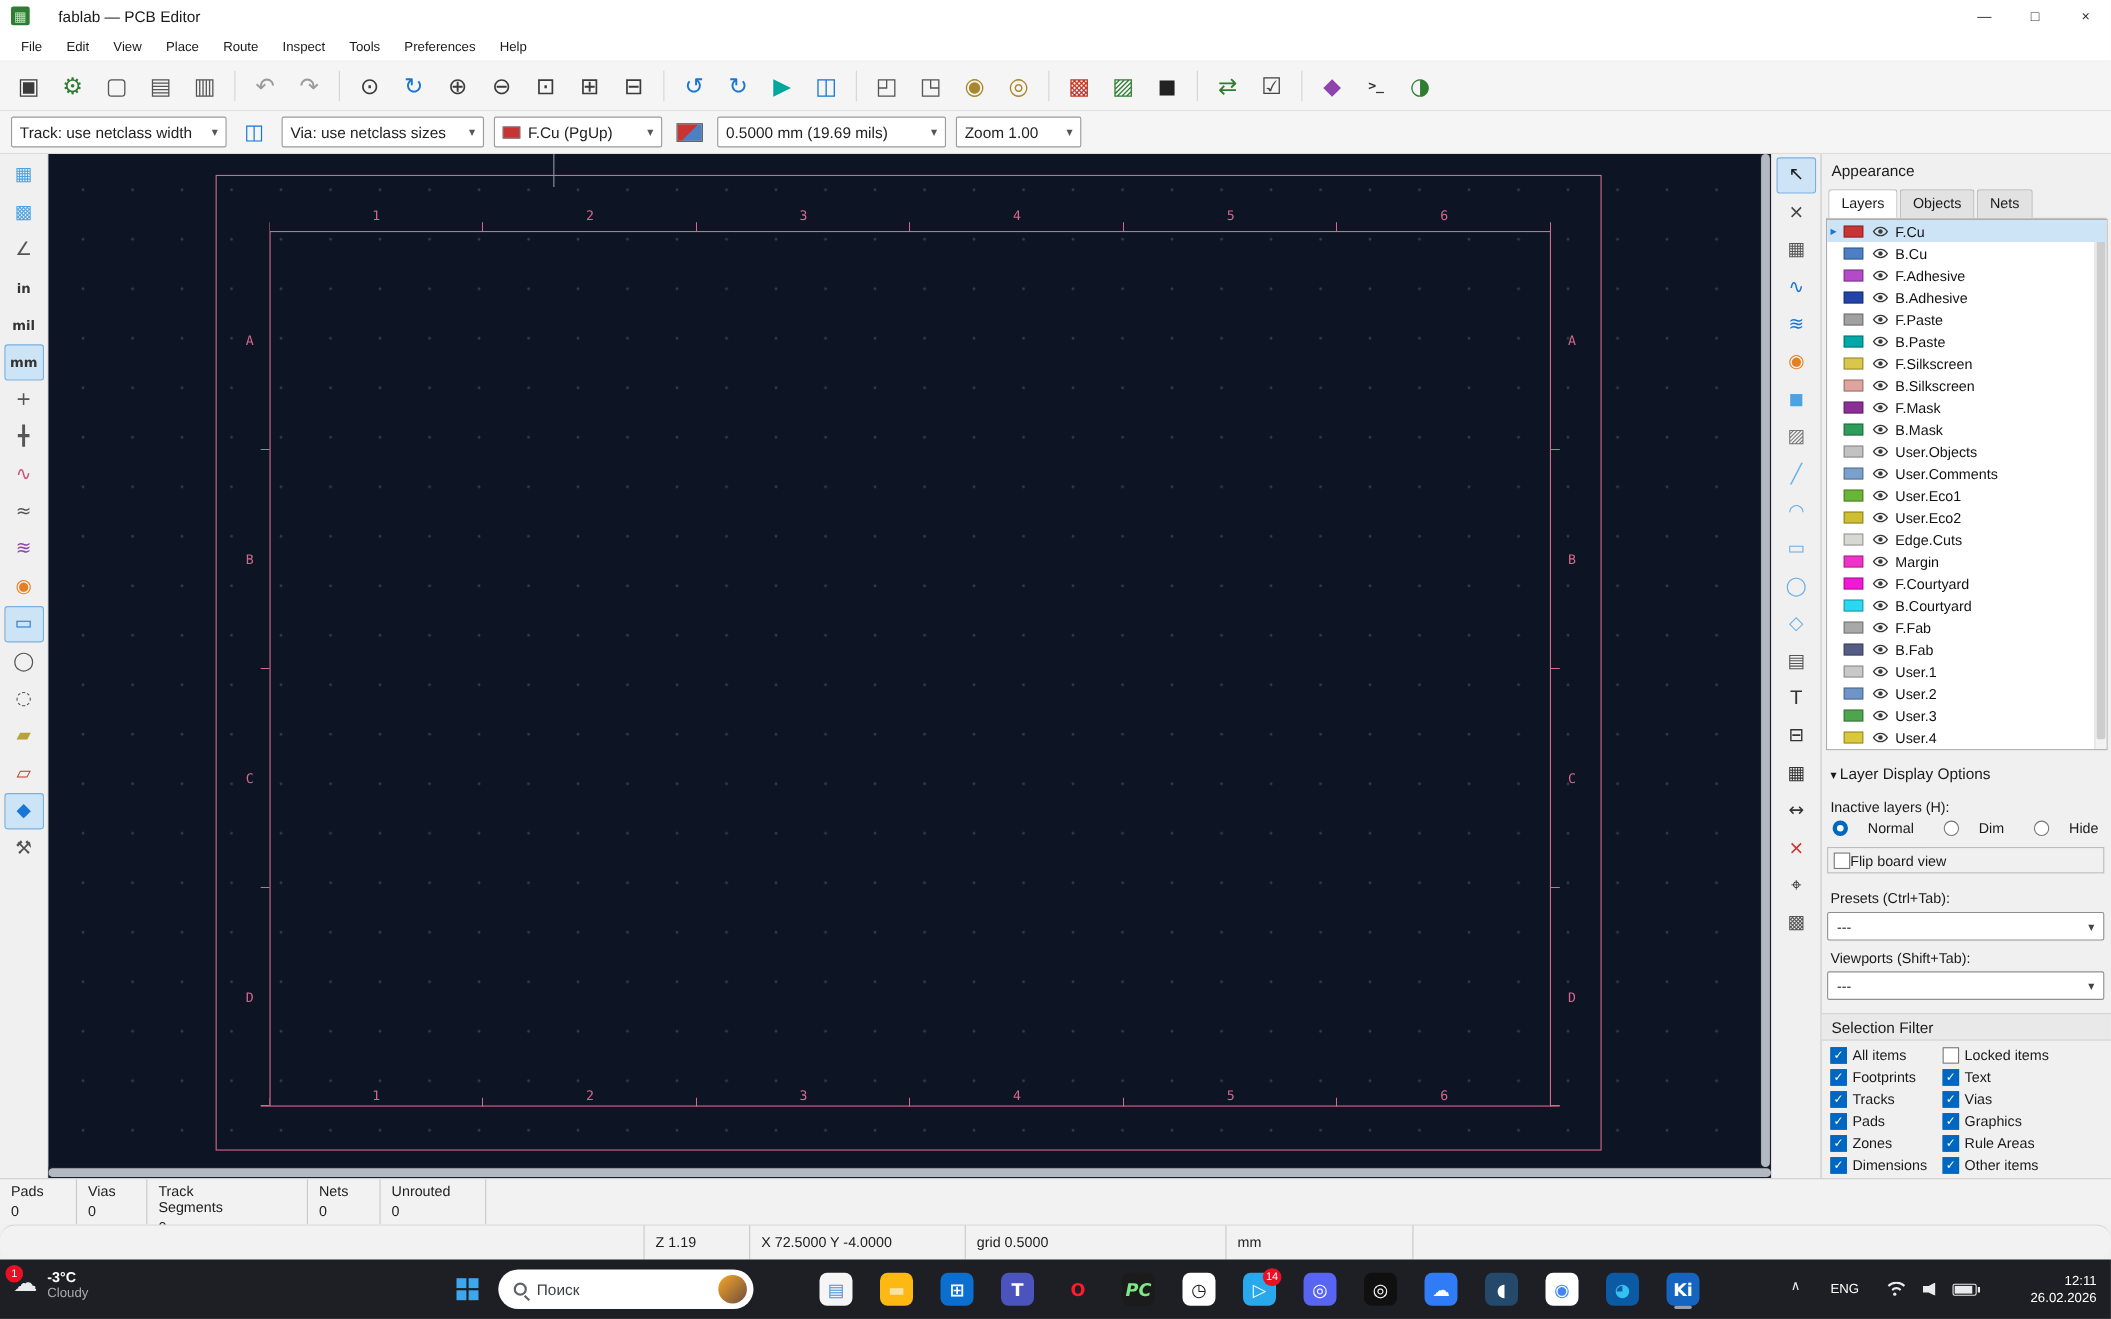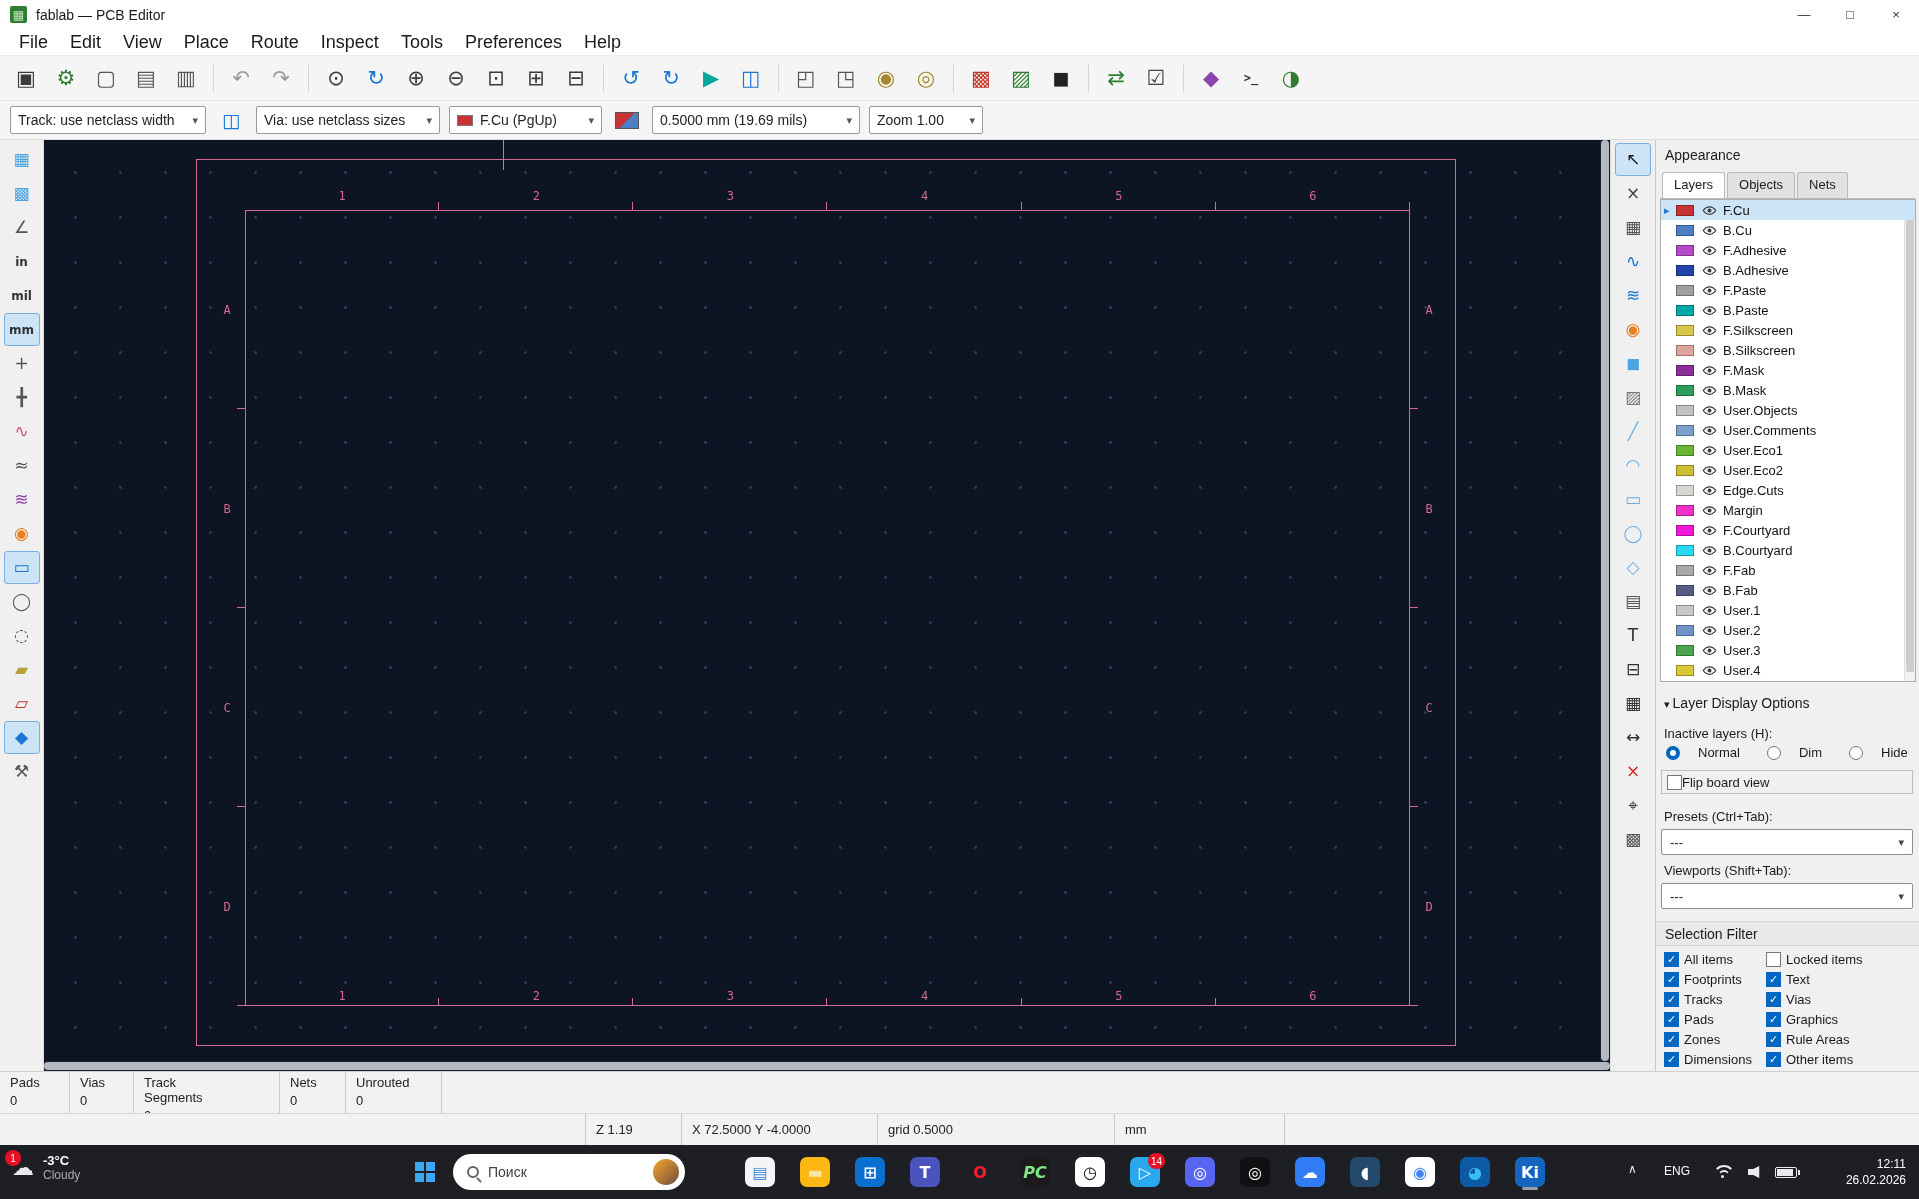--- a/index.html
+++ b/index.html
@@ -5,28 +5,28 @@
   * { box-sizing: border-box; margin: 0; padding: 0; user-select: none; }
   html,body { width:1919px; height:1199px; overflow:hidden; background:#f0f0f0;
               font-family:"Liberation Sans","DejaVu Sans",sans-serif; font-size:13px; color:#1a1a1a; }
   :root { --frame:#d4688e; --canvas-bg:#0d1424; --accent:#0067c0; --sel:#cde4f7; }
 
   
   #titlebar { position:absolute; top:0; left:0; width:1919px; height:29px; background:#fff;
               display:flex; align-items:center; padding-left:10px; }
   .win-icon { width:17px; height:17px; background:#2e7d32; border-radius:2px; color:#bde4bd;
               font-size:12px; display:flex; align-items:center; justify-content:center; }
-  .win-title { margin-left:9px; font-size:14px; }
+  .win-title { margin-left:26px; font-size:14px; }
   .win-controls { margin-left:auto; display:flex; height:29px; }
   .win-ctl { width:46px; height:29px; display:flex; align-items:center; justify-content:center;
              font-size:13px; color:#333; }
 
   #menubar { position:absolute; top:29px; left:0; width:1919px; height:27px; background:#fff;
              border-bottom:1px solid #ececec; display:flex; align-items:center; padding-left:8px; }
-  .menu-item { padding:3px 11px; font-size:18px; border-radius:3px; }
+  .menu-item { padding:3px 11px; font-size:12px; border-radius:3px; }
 
   
   #toolbar1 { position:absolute; top:56px; left:0; width:1919px; height:45px; background:#f5f5f5;
               border-bottom:1px solid #e2e2e2; display:flex; align-items:center; padding-left:6px; }
   .tbtn { width:40px; height:38px; display:flex; align-items:center; justify-content:center;
           border-radius:3px; }
   .tbtn.sep { width:1px; height:28px; background:#d4d4d4; margin:0 7px; pointer-events:none; }
   .tbtn .g { font-family:"DejaVu Sans",sans-serif; font-size:21px; line-height:1; }
   .tbtn .g.txt { font-size:12px; font-weight:bold; font-family:"DejaVu Sans Mono",monospace; }
 
@@ -161,21 +161,21 @@
   #msgpanel { position:absolute; top:1071px; left:0; width:1919px; height:42px; background:#f2f2f2;
               border-top:1px solid #cfcfcf; display:flex; }
   .msg-cell { border-right:1px solid #c9c9c9; padding:3px 0 0 10px; }
   #msgpanel div:nth-of-type(1){ width:70px; } #msgpanel div:nth-of-type(2){ width:64px; }
   #msgpanel div:nth-of-type(3){ width:146px; } #msgpanel div:nth-of-type(4){ width:66px; }
   #msgpanel div:nth-of-type(5){ width:96px; }
   .msg-cell .lab, .msg-cell .val { font-size:13px; color:#222; }
   .msg-cell .val { margin-top:3px; }
 
   #statusbar { position:absolute; top:1113px; left:0; width:1919px; height:32px; background:#f2f2f2;
-               border-top:1px solid #d5d5d5; display:flex; align-items:stretch; font-size:13px; color:#222; }
+               border-top:1px solid #d5d5d5; display:flex; align-items:stretch; font-size:13px; color:#222;border-radius:14px; }
   .st { border-left:1px solid #c9c9c9; display:flex; align-items:center; padding-left:10px; }
   .st-spacer { width:585px; }
   #st-z { width:96px; } #st-pos { width:196px; } #st-delta { width:327px; }
   #st-grid { width:237px; } #st-units { width:170px; } #st-fill { flex:1; }
 
   
   #taskbar { position:absolute; top:1145px; left:0; width:1919px; height:54px; background:#1d1f24;
              color:#fff; }
   .weather { position:absolute; left:12px; top:8px; display:flex; align-items:center; gap:9px; }
   .wicon { font-size:22px; color:#e8eaed; position:relative; font-family:"DejaVu Sans",sans-serif; }

